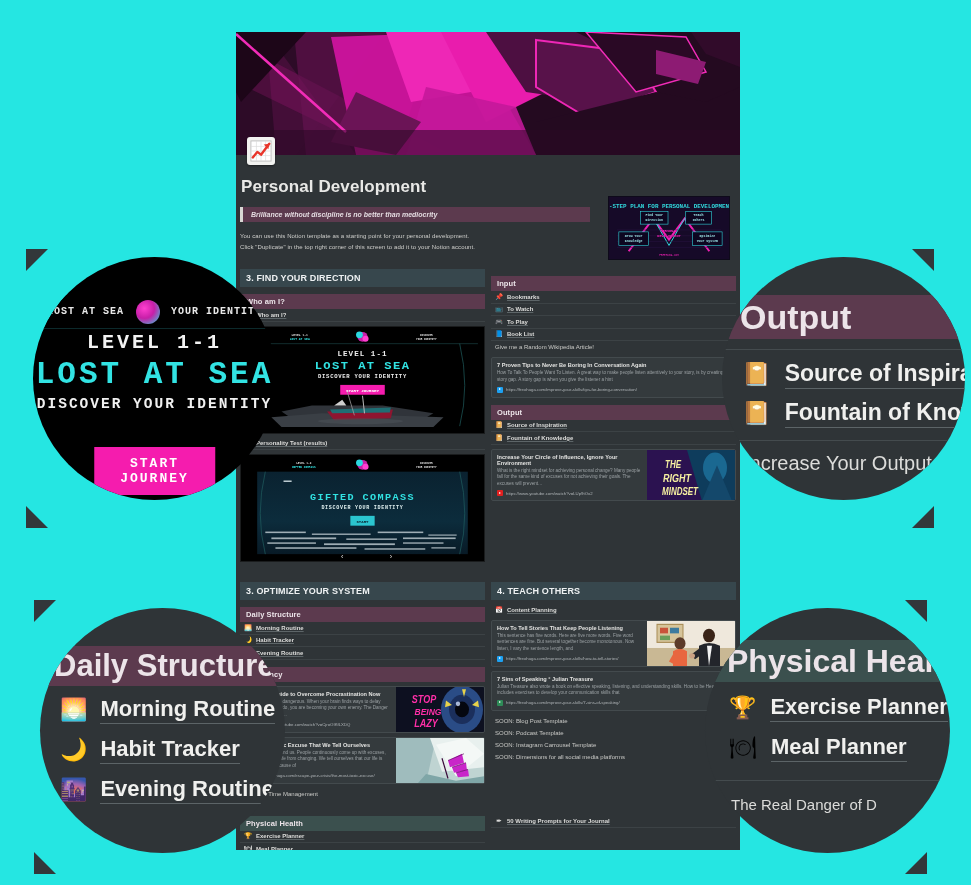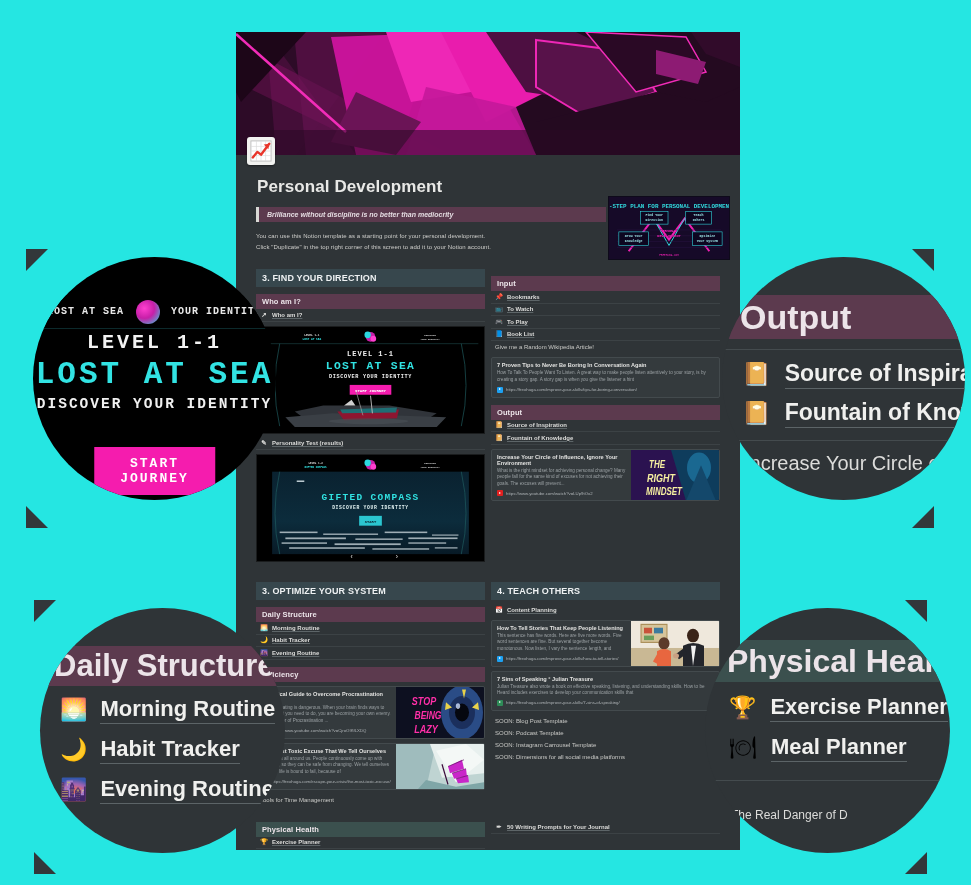--- a/index.html
+++ b/index.html
@@ -37,21 +37,21 @@
     left: 11px; top: 105px;
     width: 28px; height: 28px;
     background: #f2f2f0;
     border-radius: 3px;
     display: flex; align-items: center; justify-content: center;
     z-index: 4;
     box-shadow: 0 1px 2px rgba(0,0,0,.4);
   }
   .page-icon svg { width: 22px; height: 22px; }
 
-  .body-wrap { padding: 0 20px; }
+  .body-wrap { padding: 0 4px; }
 
   .page-title {
     color: #e8e8e6;
     font-size: 17px;
     font-weight: bold;
     margin: 22px 0 10px 1px;
     letter-spacing: .1px;
   }
 
   .quote {
@@ -674,21 +674,21 @@
   <div class="mag-divider" style="top:92px;"></div>
   <div class="mag-row" style="left:20px; top:103px; gap:14px;">
     <span class="mi" style="font-size:23px;">📔</span>
     <span class="ml" style="font-size:23px;">Source of Inspiration</span>
   </div>
   <div class="mag-row" style="left:20px; top:142px; gap:14px;">
     <span class="mi" style="font-size:23px;">📔</span>
     <span class="ml" style="font-size:23px;">Fountain of Knowledge</span>
   </div>
   <div class="mag-divider" style="top:183px;"></div>
-  <div class="mag-sub" style="left:22px; top:195px; font-size:20px;">Increase Your Circle of</div>
+  <div class="mag-sub" style="left:22px; top:195px; font-size:20px;">Increase Your Output of</div>
 </div>
 
 <div class="mag" id="mag-daily" style="left:40px; top:608px; width:245px; height:245px;">
   <div class="mag-band" style="top:38px; height:40px; background:#5c3a4e;">
     <span class="bt" style="font-size:31px; padding-left:14px;">Daily Structure</span>
   </div>
   <div class="mag-row" style="left:20px; top:88px; gap:13px;">
     <span class="mi" style="font-size:22px;">🌅</span>
     <span class="ml" style="font-size:22px;">Morning Routine</span>
   </div>
@@ -708,21 +708,21 @@
   </div>
   <div class="mag-row" style="left:24px; top:86px; gap:14px;">
     <span class="mi" style="font-size:22px;">🏆</span>
     <span class="ml" style="font-size:22px;">Exercise Planner</span>
   </div>
   <div class="mag-row" style="left:24px; top:126px; gap:14px;">
     <span class="mi" style="font-size:22px;">🍽</span>
     <span class="ml" style="font-size:22px;">Meal Planner</span>
   </div>
   <div class="mag-divider" style="top:172px;"></div>
-  <div class="mag-sub" style="left:26px; top:200px; font-size:12px;">The Real Danger of D</div>
+  <div class="mag-sub" style="left:26px; top:188px; font-size:15px;">The Real Danger of D</div>
 </div>
 
 <div class="cmark" style="left:26px; top:249px;">
   <svg viewBox="0 0 22 22">
       <path d="M0 0 L22 0 L0 22 Z" fill="#32373a"></path>
     </svg>
   </div>
 <div class="cmark" style="left:912px; top:249px;">
   <svg viewBox="0 0 22 22">
       <path d="M22 0 L22 22 L0 0 Z" fill="#32373a"></path>

